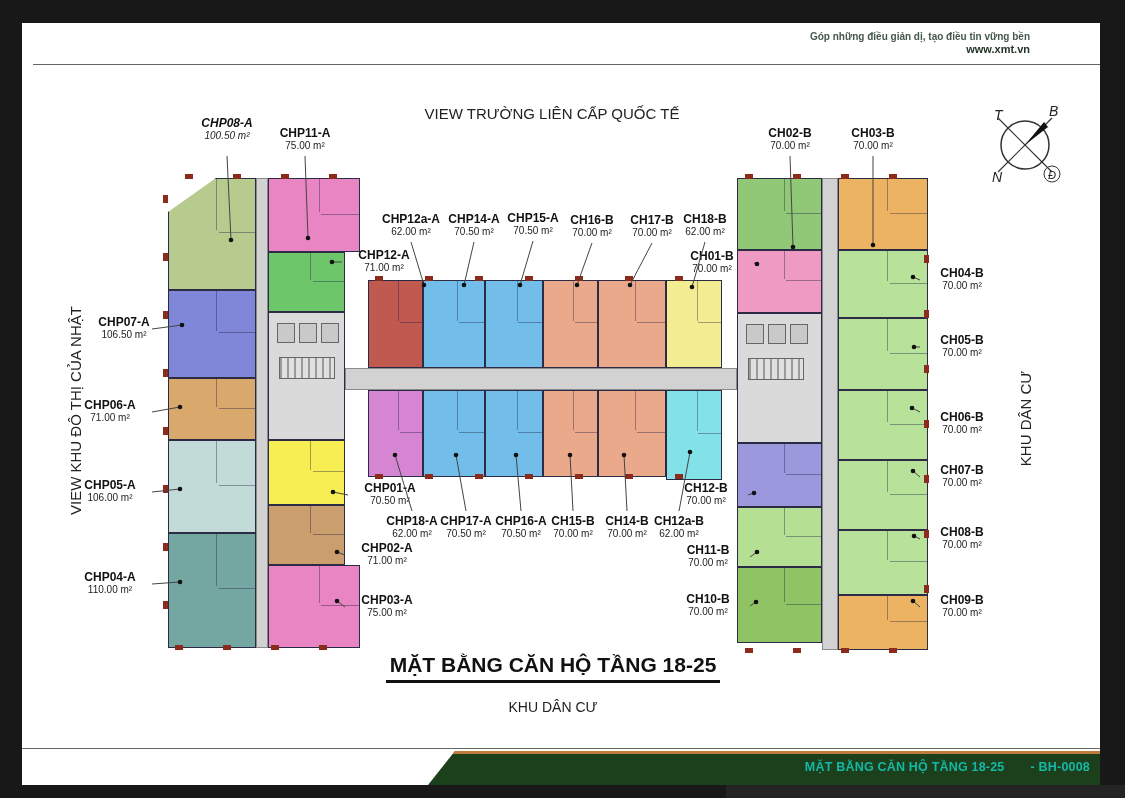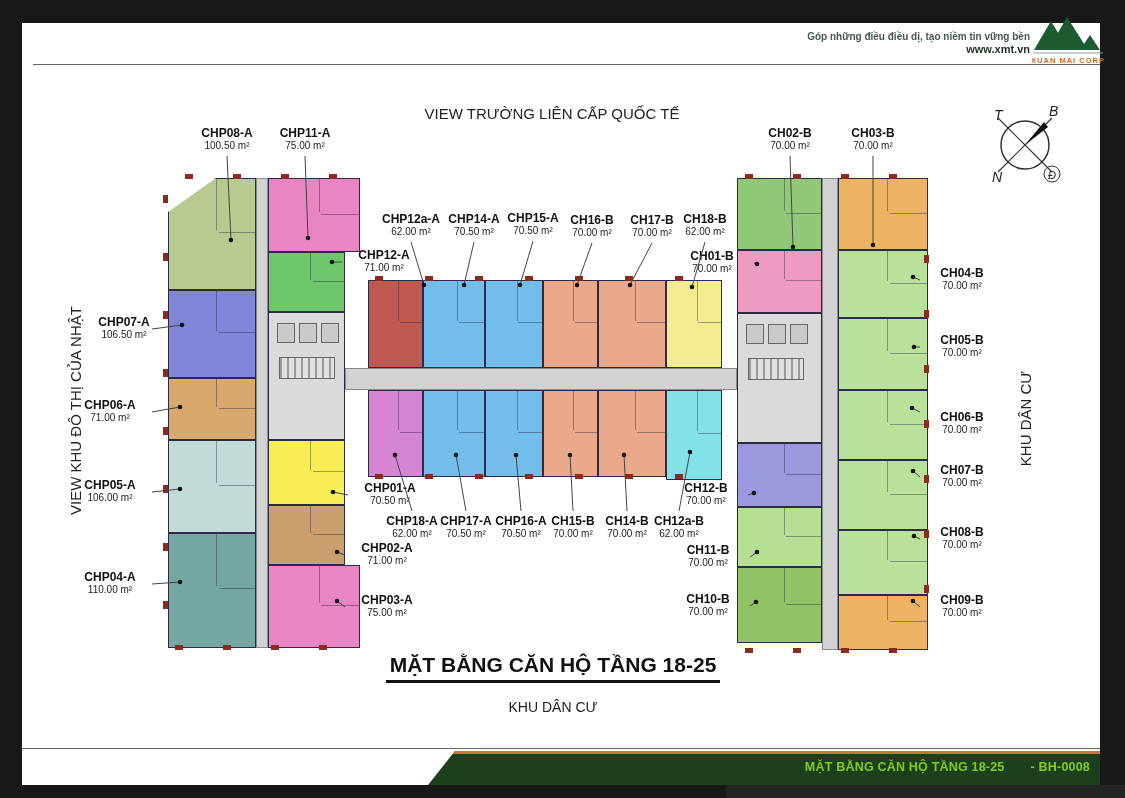--- a/index.html
+++ b/index.html
@@ -19,21 +19,21 @@
   .view-left{left:-40px;top:402px;width:230px;}
   .view-right{left:962px;top:410px;width:126px;}
   
   .main-title{position:absolute;top:653px;left:233px;width:640px;text-align:center;}
   .main-title span{display:inline-block;font-size:21px;font-weight:bold;border-bottom:3px solid #111;padding:0 4px 3px;}
   .sub-title{position:absolute;top:699px;left:233px;width:640px;text-align:center;font-size:14px;color:#222;}
   
   .foot-bar{position:absolute;left:428px;top:751px;width:672px;height:34px;background:#1c3f1c;
             clip-path:polygon(27px 0,100% 0,100% 100%,0 100%);}
   .foot-bar .stripe{position:absolute;top:0;left:0;right:0;height:3px;background:#c07a3c;}
-  .foot-text{position:absolute;right:10px;top:9px;color:#84cc16;font-size:12.5px;font-weight:bold;letter-spacing:.2px;}
+  .foot-text{position:absolute;right:10px;top:9px;color:#14b8a6;font-size:12.5px;font-weight:bold;letter-spacing:.2px;}
   .foot-text .code{margin-left:26px;}
   .bstrip{position:absolute;left:726px;top:785px;width:399px;height:13px;background:#242424;}
   
   #plan{position:absolute;inset:0;}
   .unit{position:absolute;box-sizing:border-box;border:1.5px solid #2b2b45;}
   .unit::before{content:"";position:absolute;left:55%;top:0;width:1px;height:46%;background:rgba(25,25,60,.38);}
   .unit::after{content:"";position:absolute;right:0;top:48%;width:42%;height:1px;background:rgba(25,25,60,.38);}
   .corridor{position:absolute;box-sizing:border-box;background:#d2d2d2;border:1px solid #8a8a8a;}
   .core{position:absolute;box-sizing:border-box;background:#dadada;border:1.5px solid #2b2b45;}
   .core .lift{position:absolute;box-sizing:border-box;background:#c9c9c9;border:1px solid #666;}
@@ -46,31 +46,22 @@
   svg.overlay{position:absolute;inset:0;pointer-events:none;}
   .compass{position:absolute;left:982px;top:98px;}
 </style>
 </head>
 <body>
 
 <div id="canvas">
   <div class="page"></div>
 
   <div class="hdr">
-    <div class="hdr-slogan">Góp những điều điều dị, tạo niềm tin vững bền</div>
+    <div class="hdr-slogan">Góp những điều giản dị, tạo điều tin vững bền</div>
     <div class="hdr-web">www.xmt.vn</div>
-  </div>
-  <div class="logo">
-    <svg width="72" height="52" viewBox="0 0 72 52">
-      <polygon points="2,36 19,7 34,32 29,36" fill="#1d5c30"></polygon>
-      <polygon points="16,36 35,3 56,36" fill="#1d5c30"></polygon>
-      <polygon points="48,36 58,21 68,36" fill="#1d5c30"></polygon>
-      <line x1="1" y1="39" x2="71" y2="39" stroke="#999" stroke-width="1"></line>
-      <text x="36" y="49" text-anchor="middle" font-size="7.5" font-weight="bold" fill="#d2691e" letter-spacing="1">XUAN MAI CORP</text>
-    </svg>
   </div>
   <div class="hline" style="left:33px;top:64px;width:1067px;"></div>
 
   <div class="compass">
     <svg width="86" height="90" viewBox="0 0 86 90">
       <circle cx="43" cy="47" r="24" fill="#fff" stroke="#333" stroke-width="1.5"></circle>
       <line x1="16" y1="20" x2="70" y2="74" stroke="#333" stroke-width="1.2"></line>
       <line x1="70" y1="20" x2="16" y2="74" stroke="#333" stroke-width="1.2"></line>
       <polygon points="43,47 62,24 66,29" fill="#111"></polygon>
       <text x="12" y="22" font-size="14" font-style="italic" fill="#222">T</text>
@@ -95,21 +86,21 @@
         <div class="lift" style="left: 52px; top: 10px; width: 18px; height: 20px;"></div>
         <div class="stair" style="left: 10px; top: 44px; width: 56px; height: 22px;"></div>
       </div>
       <div class="core" style="left: 737px; top: 313px; width: 85px; height: 130px;">
         <div class="lift" style="left: 8px; top: 10px; width: 18px; height: 20px;"></div>
         <div class="lift" style="left: 30px; top: 10px; width: 18px; height: 20px;"></div>
         <div class="lift" style="left: 52px; top: 10px; width: 18px; height: 20px;"></div>
         <div class="stair" style="left: 10px; top: 44px; width: 56px; height: 22px;"></div>
       </div>
       <div class="unit" style="background: rgb(183, 203, 143); left: 168px; top: 178px; width: 88px; height: 112px; clip-path: polygon(0px 34px, 48px 0px, 100% 0px, 100% 100%, 0px 100%);"></div>
-      <div class="unit-label" style="left: 172px; top: 126px;">
+      <div class="unit-label" style="left: 172px; top: 116px; font-style: italic;">
         <span class="unit-name">CHP08-A</span>
         <span class="unit-area">100.50 m²</span>
       </div>
       <div class="unit" style="background: rgb(233, 133, 195); left: 268px; top: 178px; width: 92px; height: 74px;"></div>
       <div class="unit-label" style="left: 250px; top: 126px;">
         <span class="unit-name">CHP11-A</span>
         <span class="unit-area">75.00 m²</span>
       </div>
       <div class="unit" style="background: rgb(129, 135, 216); left: 168px; top: 290px; width: 88px; height: 88px;"></div>
       <div class="unit-label" style="left: 69px; top: 315px;">

